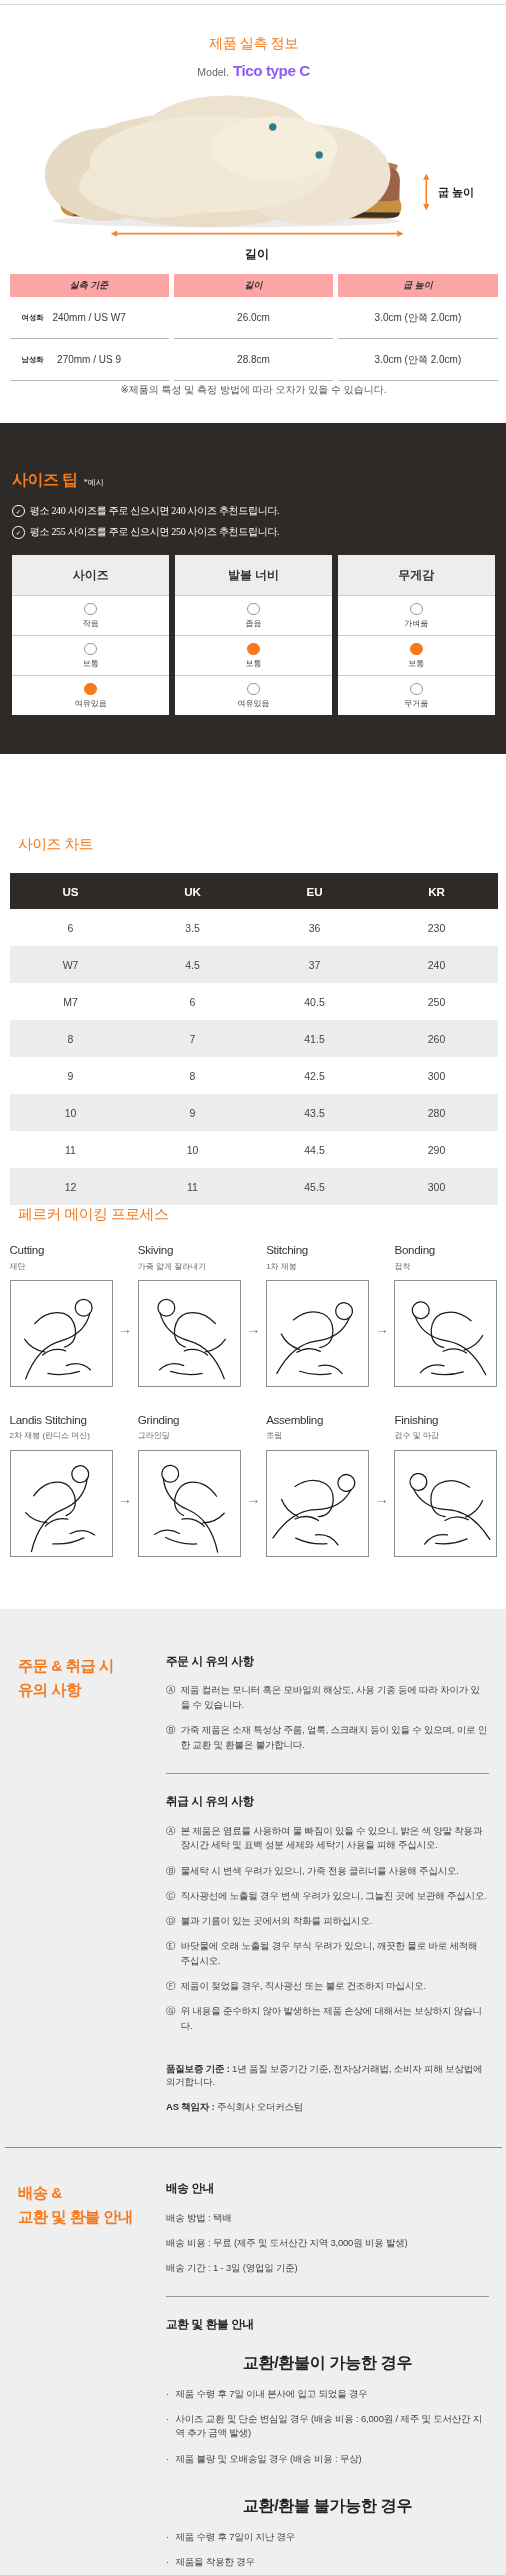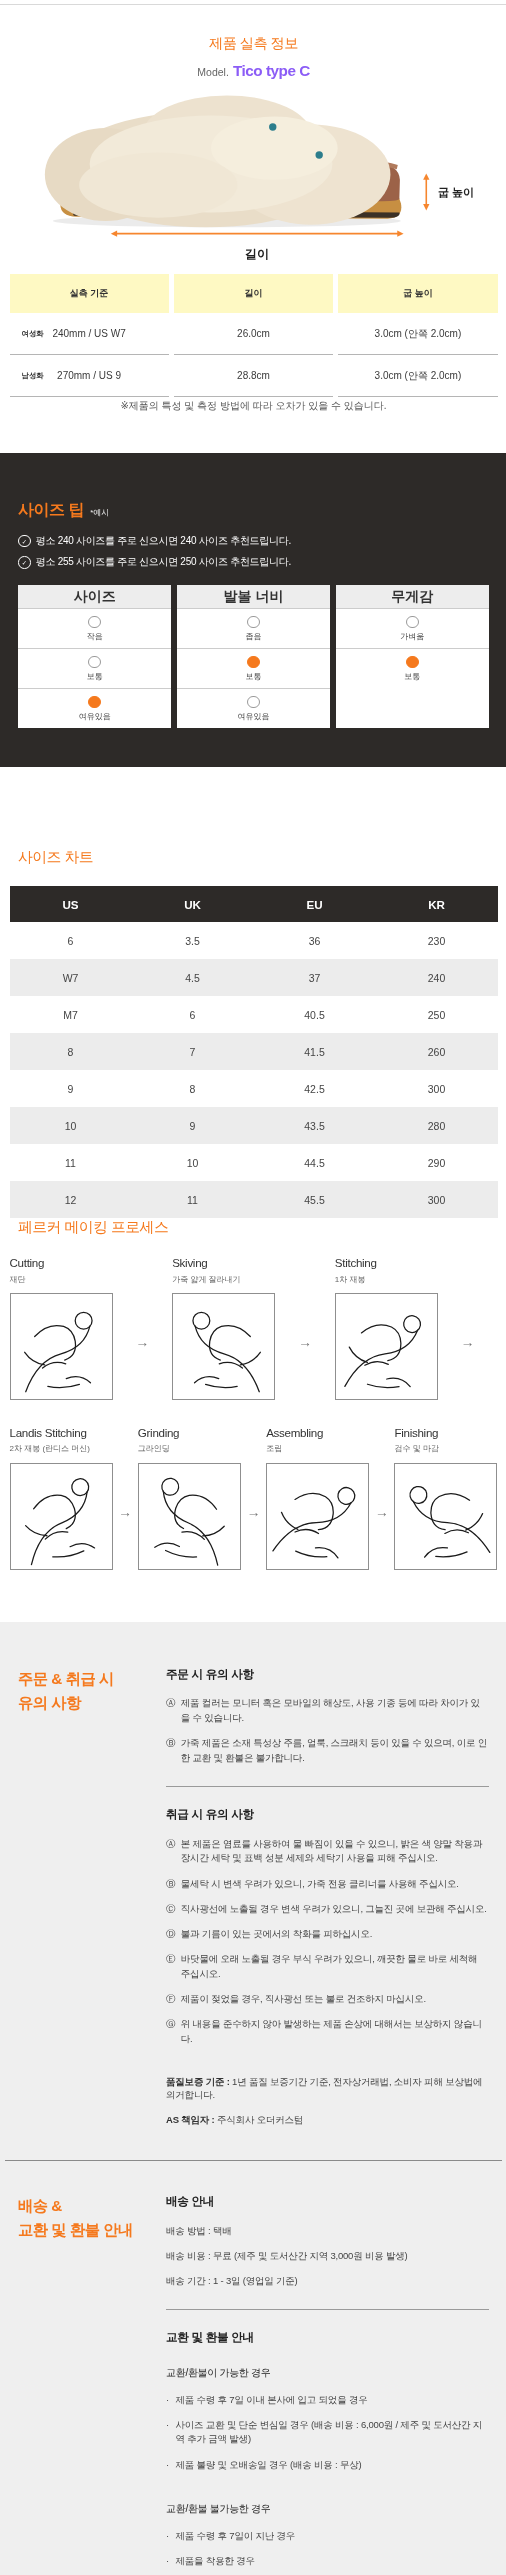--- a/index.html
+++ b/index.html
@@ -7,40 +7,40 @@
   .topline{border-top:1.1px solid #d9d9d9;margin-top:4.2px;}
   
   .sec-measure{padding-top:29px;text-align:center;}
   .h-orange{color:#f5791d;font-weight:normal;}
   .sec-measure h2{font-size:14.2px;margin:0;letter-spacing:-0.5px;}
   .model-line{margin-top:8.4px;}
   .model-label{font-size:10.5px;color:#666;margin-right:4.2px;}
   .model-name{font-size:15.3px;font-weight:bold;color:#8b5cf6;letter-spacing:-0.5px;}
   .figure-wrap{margin-top:10.5px;}
   .mtable{display:grid;grid-template-columns:1fr 1fr 1fr;gap:5.3px;margin:5.3px 9.5px 0;}
-  .mhead{background:#fef9c3;height:39px;display:flex;align-items:center;justify-content:center;
-         font-size:9px;font-weight:bold;color:#333;}
+  .mhead{background:#fca5a5;height:23px;display:flex;align-items:center;justify-content:center;
+         font-size:9px;font-weight:bold;color:#333;font-style:italic;}
   .mrow{height:41px;display:flex;align-items:center;justify-content:center;position:relative;
         border-bottom:0.5px solid #b5b5b5;font-size:10px;color:#3a3a3a;}
   .mtype{position:absolute;left:12px;font-size:7.4px;font-weight:bold;color:#333;}
   .mcol .mval{text-align:center;}
   .mnote{margin-top:2px;font-size:10px;color:#555;}
   
-  .sec-tip{background:#2d2a28;margin-top:40px;padding:47px 18px 39px;}
+  .sec-tip{background:#2d2a28;margin-top:26px;padding:47px 12px 39px;font-family:Liberation Serif, serif;}
   .tip-title-row{display:flex;align-items:baseline;}
   .tip-title{font-size:16px;font-weight:bold;color:#f5791d;letter-spacing:-0.5px;}
   .tip-note{font-size:8px;color:#f2f2f2;margin-left:6.3px;}
   .tip-lines{margin-top:12.7px;}
   .tip-line{display:flex;align-items:center;color:#fff;font-size:10px;margin-top:7.4px;letter-spacing:-0.3px;}
   .chk{width:10.5px;height:10.5px;border:0.8px solid #fff;border-radius:50%;display:inline-flex;
        align-items:center;justify-content:center;font-size:6.3px;margin-right:5.3px;flex:none;}
   .tip-cards{display:grid;grid-template-columns:1fr 1fr 1fr;gap:5.3px;margin-top:16px;}
   .tcard{background:#fff;}
-  .tcard-head{background:#ededed;height:23px;display:flex;align-items:center;justify-content:center;
-              font-size:14px;font-weight:bold;color:#333;}
+  .tcard-head{background:#ededed;height:40px;display:flex;align-items:center;justify-content:center;
+              font-size:12px;font-weight:bold;color:#333;}
   .topt{height:39px;display:flex;flex-direction:column;align-items:center;justify-content:center;
         border-top:0.5px solid #ccc;}
   .tcard .topt:first-of-type{border-top:none;}
   .radio{width:12.7px;height:12.7px;border-radius:50%;border:0.5px solid #9a9a9a;background:#fff;box-sizing:border-box;}
   .radio.sel{background:#f5791d;border-color:#f5791d;}
   .topt .lbl{font-size:8px;color:#444;margin-top:3.2px;}
   
   .sec-chart{padding-top:81px;}
   .sec-chart h2, .sec-process h2{font-size:14.8px;margin:0 0 19px 18px;letter-spacing:-0.5px;}
   table.schart{border-collapse:collapse;width:488px;margin:0 9.5px;}
@@ -62,21 +62,21 @@
   .nleft .h{font-size:15.3px;font-weight:bold;color:#f5791d;line-height:1.6;letter-spacing:-0.5px;}
   .nright{flex:1;}
   .nright h3{font-size:11.6px;color:#222;margin:0 0 14.8px;letter-spacing:-0.3px;}
   .nitem{display:flex;margin-bottom:10.5px;font-size:9.5px;color:#444;line-height:1.55;letter-spacing:-0.2px;}
   .nitem .mk{width:14.8px;flex:none;}
   .nitem.bullet .mk{width:9.5px;}
   .ndivider{border:none;border-top:0.5px solid #9a9a9a;margin:20px 0;}
   .fulldivider{border:none;border-top:0.5px solid #8a8a8a;margin:33px -12.7px;}
   .nmeta{font-size:9.5px;color:#444;margin-top:11.6px;letter-spacing:-0.2px;}
   .nmeta b{color:#333;}
-  .nsub{font-size:10px;font-weight:normal;color:#222;margin:21px 0 12.7px;letter-spacing:-0.3px;}
+  .nsub{font-size:16px;font-weight:bold;color:#222;margin:21px 0 12.7px;letter-spacing:-0.3px;text-align:center;}
   .gap-l{margin-top:29.5px;}
 </style>
 </head>
 <body>
 
 <div class="topline"></div>
 
 <div class="sec-measure">
   <h2 class="h-orange">제품 실측 정보</h2>
   <div class="model-line">
@@ -203,20 +203,24 @@
     </div>
     <div class="tcard">
       <div class="tcard-head">무게감</div>
       <div class="topt">
         <span class="radio"></span>
         <span class="lbl">가벼움</span>
       </div>
       <div class="topt">
         <span class="radio sel"></span>
         <span class="lbl">보통</span>
+      </div>
+      <div class="topt">
+        <span class="radio"></span>
+        <span class="lbl">무거움</span>
       </div>
     </div>
   </div>
 </div>
 
 <div class="sec-chart">
   <h2 class="h-orange">사이즈 차트</h2>
   <table class="schart">
     <thead>
       <tr>
@@ -320,20 +324,29 @@
     <div class="pstep">
       <div class="en">Stitching</div>
       <div class="ko">1차 재봉</div>
       <div class="pbox">
           <svg width="90" height="100" viewBox="0 0 170 190" style="transform:rotate(8deg)">
             <use href="#sketch"></use>
           </svg>
         </div>
     </div>
     <div class="parrow">→</div>
+    <div class="pstep">
+      <div class="en">Bonding</div>
+      <div class="ko">접착</div>
+      <div class="pbox">
+          <svg width="90" height="100" viewBox="0 0 170 190" style="transform:scaleX(-1) rotate(6deg)">
+            <use href="#sketch"></use>
+          </svg>
+        </div>
+    </div>
   </div>
 
   <div class="prow">
     <div class="pstep">
       <div class="en">Landis Stitching</div>
       <div class="ko">2차 재봉 (란디스 머신)</div>
       <div class="pbox">
           <svg width="90" height="100" viewBox="0 0 170 190" style="transform:rotate(-7deg)">
             <use href="#sketch"></use>
           </svg>

